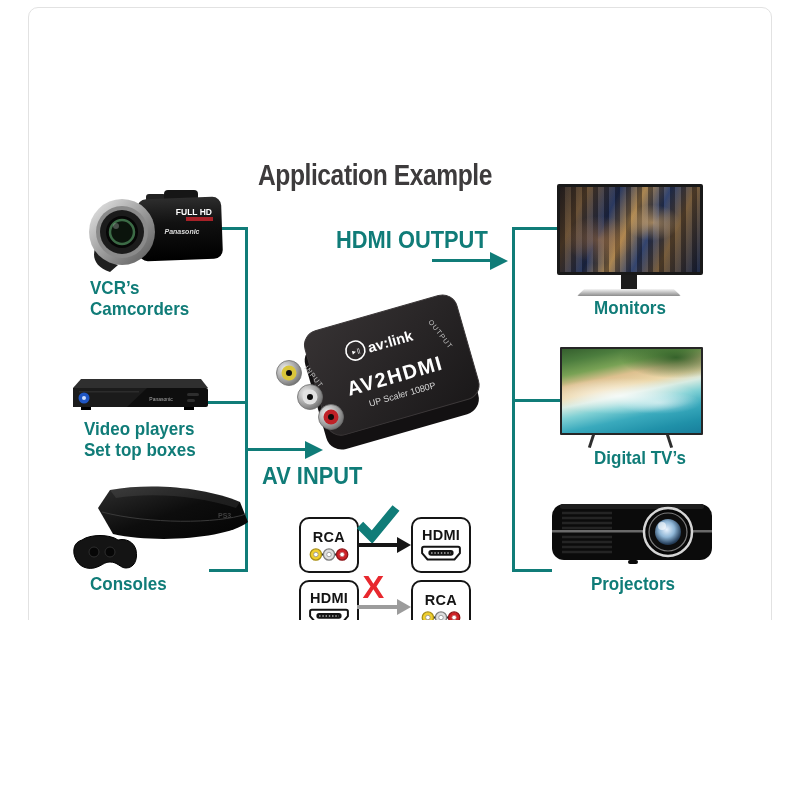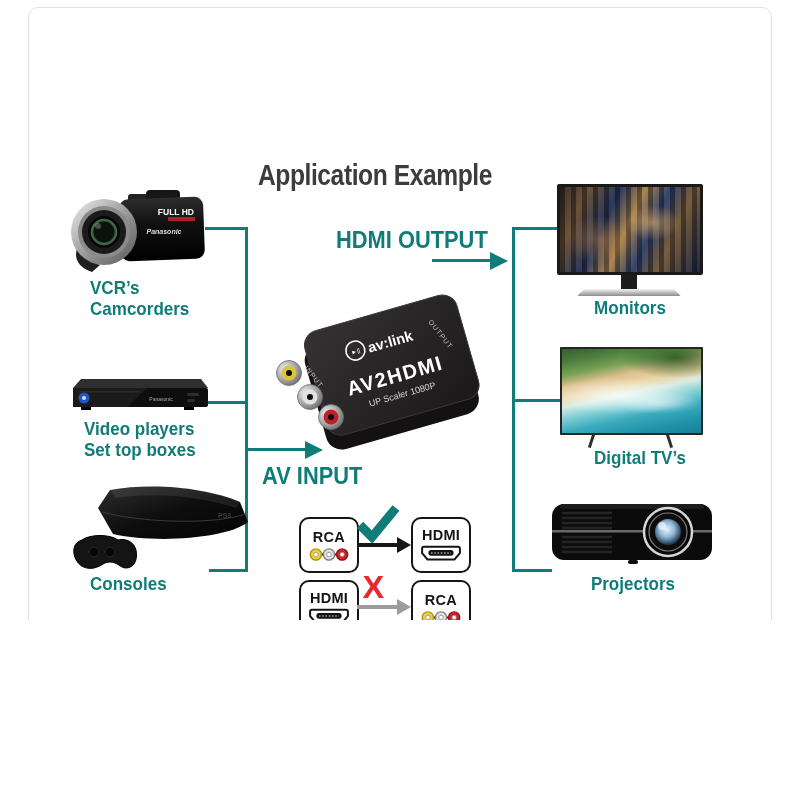--- a/index.html
+++ b/index.html
@@ -63,21 +63,21 @@
   <div class="tline" style="left:512px;top:227px;width:3px;height:345px;"></div>
   <div class="tline" style="left:512px;top:227px;width:45px;height:3px;"></div>
   <div class="tline" style="left:512px;top:399px;width:49px;height:3px;"></div>
   <div class="tline" style="left:512px;top:569px;width:40px;height:3px;"></div>
   <div class="tline" style="left:432px;top:259px;width:60px;height:3px;"></div>
   <div class="tri teal" style="left:490px;top:251.5px;"></div>
 
   <div class="flow-label" style="left:336px;top:227px;">HDMI OUTPUT</div>
   <div class="flow-label" style="left:262px;top:463px;">AV INPUT</div>
 
-  <div class="device" style="left:68px;top:188px;width:140px;height:85px;">
+  <div class="device" style="left:86px;top:188px;width:140px;height:85px;">
     <svg width="140" height="85" viewBox="0 0 140 85">
       <defs>
         <linearGradient id="camSilver" x1="0" y1="0" x2="1" y2="1">
           <stop offset="0" stop-color="#ededed"></stop>
             <stop offset="0.5" stop-color="#9d9d9d"></stop>
             <stop offset="1" stop-color="#565656"></stop>
         </linearGradient>
         <linearGradient id="camBody" x1="0" y1="0" x2="0" y2="1">
           <stop offset="0" stop-color="#2d2d2d"></stop>
             <stop offset="0.4" stop-color="#111"></stop>

